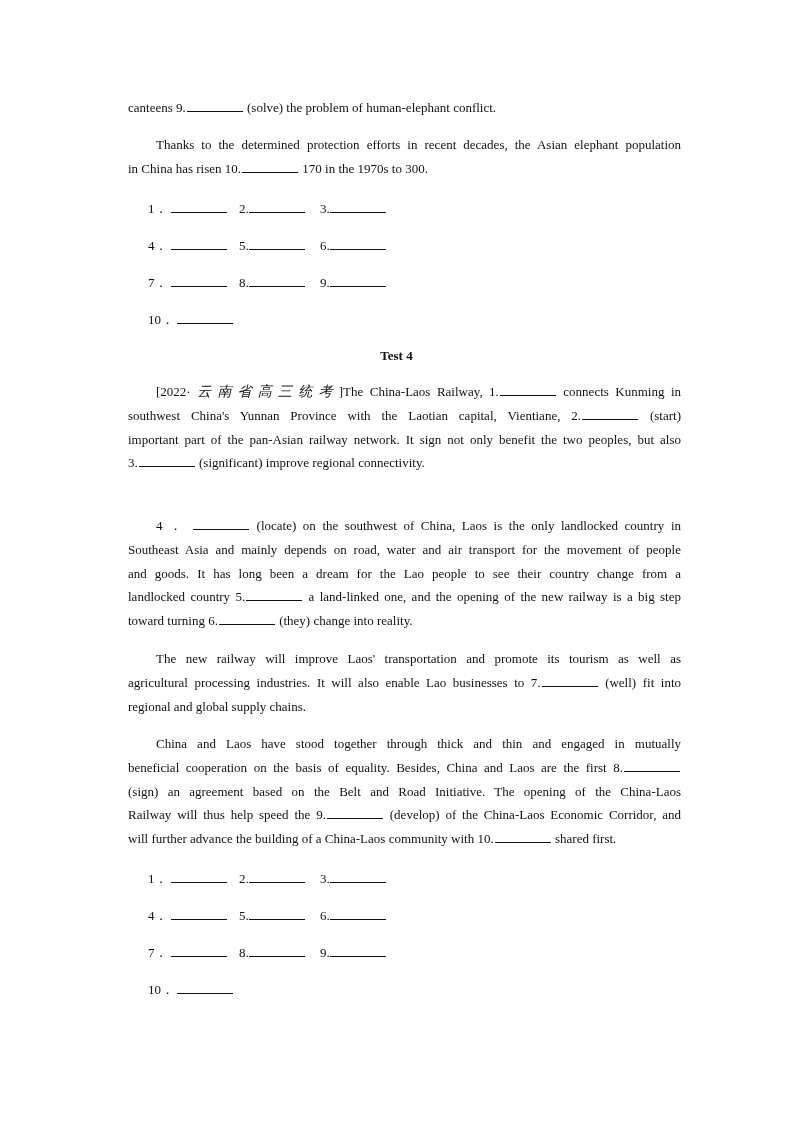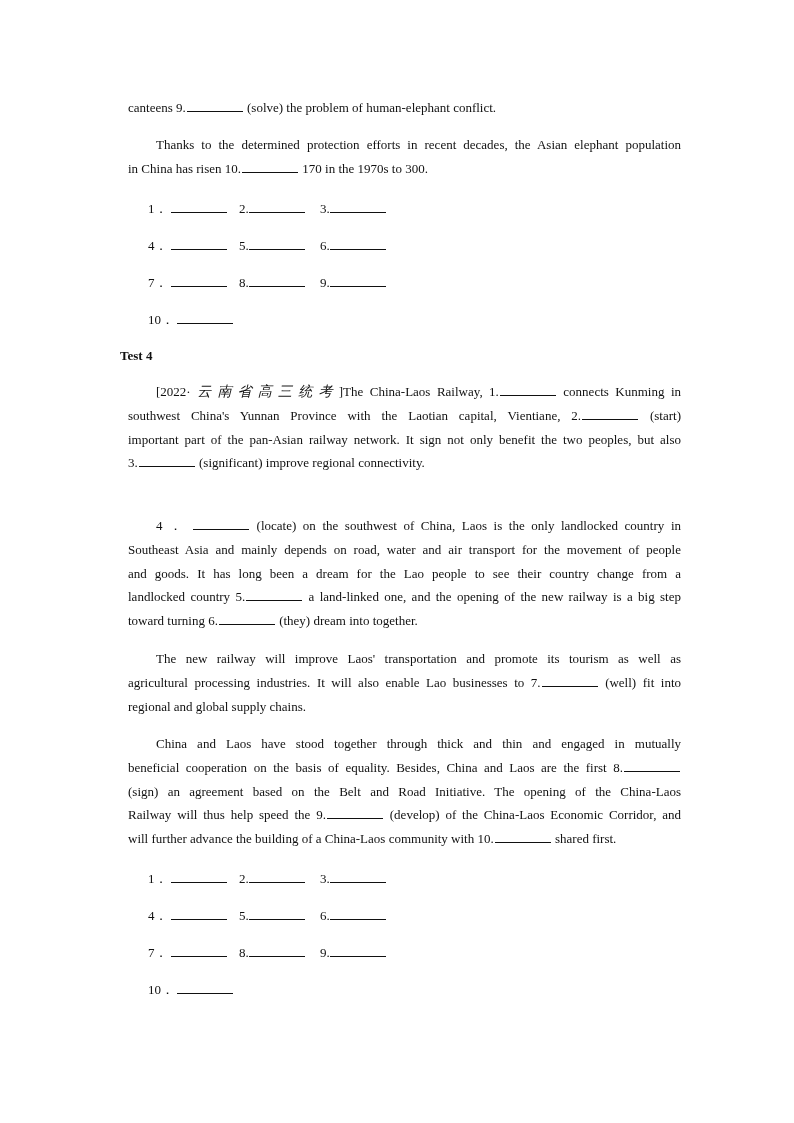--- a/index.html
+++ b/index.html
@@ -5,21 +5,21 @@
   html, body { margin: 0; padding: 0; background: #ffffff; }
   body { width: 794px; height: 1123px; position: relative; overflow: hidden;
          font-family: "Liberation Serif", "DejaVu Serif", serif; color: #111; }
   .page { position: absolute; left: 120px; top: 0; width: 553px; }
   .p { position: absolute; left: 0; width: 553px; font-size: 13px; line-height: 23.8px;
        text-align: justify; text-align-last: auto; margin-left: 8px; }
   .p .line { display: block; text-align: justify; text-align-last: justify; white-space: nowrap; height: 23.8px; }
   .p .line.last { text-align-last: left; }
   .indent { padding-left: 28px; }
   .blank { display: inline-block; width: 56px; border-bottom: 1px solid #111; height: 12px; vertical-align: baseline; margin: 0 1px; }
-  .title { position: absolute; left: 0; width: 553px; text-align: left; font-weight: bold; font-size: 13px; }
+  .title { position: absolute; left: 0; width: 553px; text-align: center; font-weight: bold; font-size: 13px; }
   .ans { position: absolute; left: 28px; font-size: 13px; font-family: "Liberation Serif", serif; }
   .ans .item { position: absolute; white-space: nowrap; }
   .ans .num { display: inline-block; }
   .ans .bl { display: inline-block; width: 56px; border-bottom: 1px solid #111; height: 12px; vertical-align: baseline; }
   .cn { font-family: "DejaVu Serif", serif; font-style: italic; font-size: 14px; letter-spacing: 3px; }
 </style>
 </head>
 <body>
 
 <div class="page">
@@ -68,21 +68,21 @@
   <div class="p" style="top:514px;">
     <span class="line indent">
       <span>4 ．</span> <span class="blank"></span> <span>(locate) on the southwest of China, Laos is the only landlocked country in</span>
     </span>
     <span class="line">Southeast Asia and mainly depends on road, water and air transport for the movement of people</span>
     <span class="line">and goods. It has long been a dream for the Lao people to see their country change from a</span>
     <span class="line">
       <span>landlocked country 5.</span><span class="blank"></span> <span>a land-linked one, and the opening of the new railway is a big step</span>
     </span>
     <span class="line last">
-      <span>toward turning 6.</span><span class="blank"></span> <span>(they) dream into together.</span>
+      <span>toward turning 6.</span><span class="blank"></span> <span>(they) change into reality.</span>
     </span>
   </div>
 
   <div class="p" style="top:647px;">
     <span class="line indent">The new railway will improve Laos' transportation and promote its tourism as well as</span>
     <span class="line">
       <span>agricultural processing industries. It will also enable Lao businesses to 7.</span><span class="blank"></span> <span>(well) fit into</span>
     </span>
     <span class="line last">regional and global supply chains.</span>
   </div>

